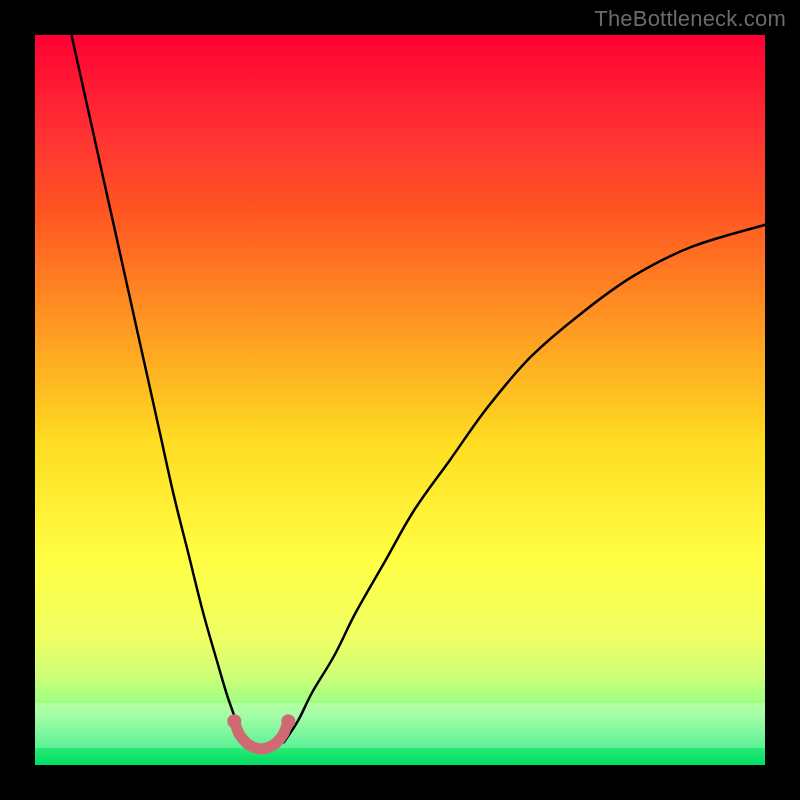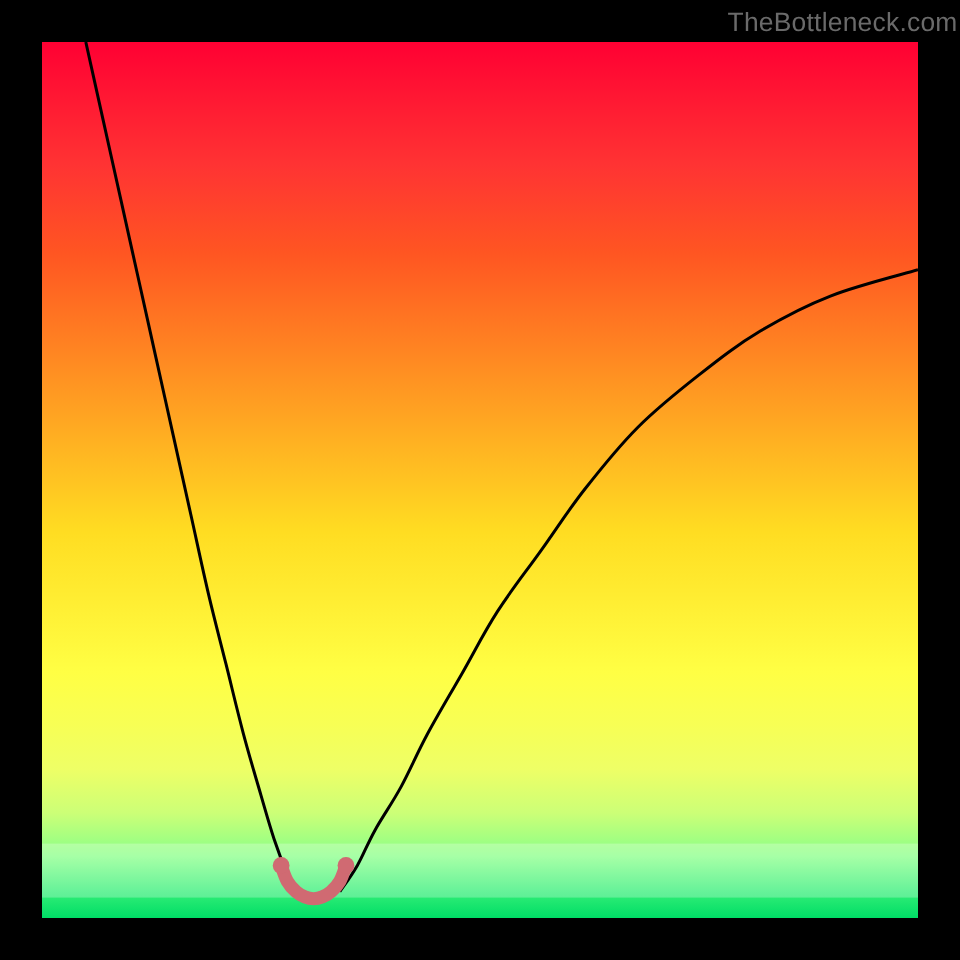--- a/index.html
+++ b/index.html
@@ -49,21 +49,21 @@
     left: 0;
     right: 0;
     bottom: 17px;
     height: 45px;
     background: rgba(255,255,255,0.25);
     pointer-events: none;
   }
   .watermark {
     position: absolute;
     top: 6px;
-    right: 2px;
+    right: 14px;
     color: #6a6a6a;
     font-size: 22px;
     font-weight: 500;
     letter-spacing: 0.2px;
   }
   svg.curves {
     position: absolute;
     inset: 0;
     width: 100%;
     height: 100%;

